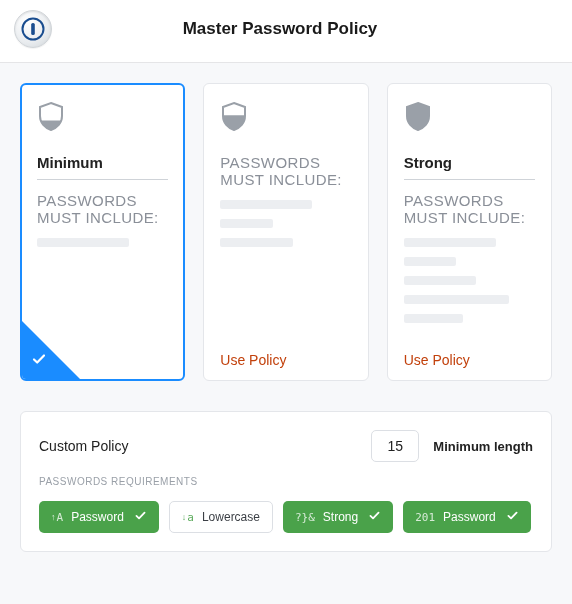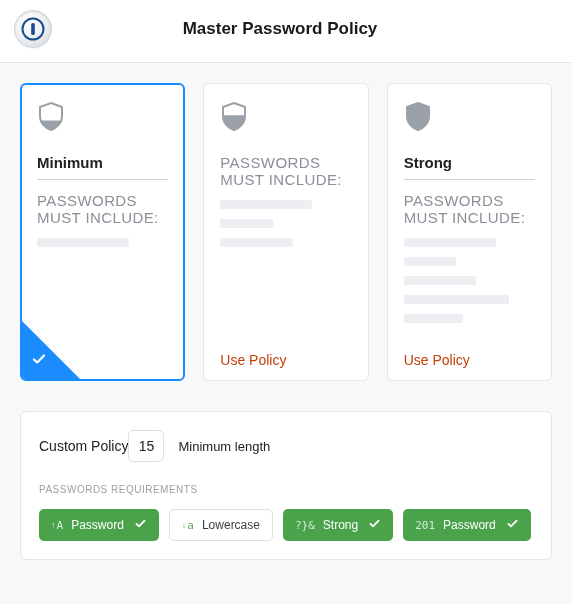--- a/index.html
+++ b/index.html
@@ -101,41 +101,42 @@
   }
   .custom-panel {
     background: #fff;
     border: 1px solid #e4e6ea;
     border-radius: 6px;
     padding: 18px;
   }
   .custom-row {
     display: flex;
     align-items: center;
-    margin-bottom: 22px;
+    justify-content: space-between;
+    margin-bottom: 14px;
   }
   .custom-row .label {
     font-size: 14px;
     color: #222;
   }
   .minlen-wrap {
     display: flex;
     align-items: center;
     gap: 14px;
   }
   .minlen-input {
-    width: 36px;
+    width: 48px;
     height: 32px;
     border: 1px solid #dcdfe4;
     border-radius: 5px;
     text-align: center;
     font-size: 14px;
     color: #222;
   }
-  .minlen-text { font-size: 13px; color: #222; }
+  .minlen-text { font-size: 13px; color: #222; font-weight: bold; }
   .addl-label {
     font-size: 10px;
     letter-spacing: 0.5px;
     color: #9aa0a8;
     margin-bottom: 14px;
   }
   .chips { display: flex; gap: 10px; flex-wrap: wrap; }
   .chip {
     display: flex;
     align-items: center;

